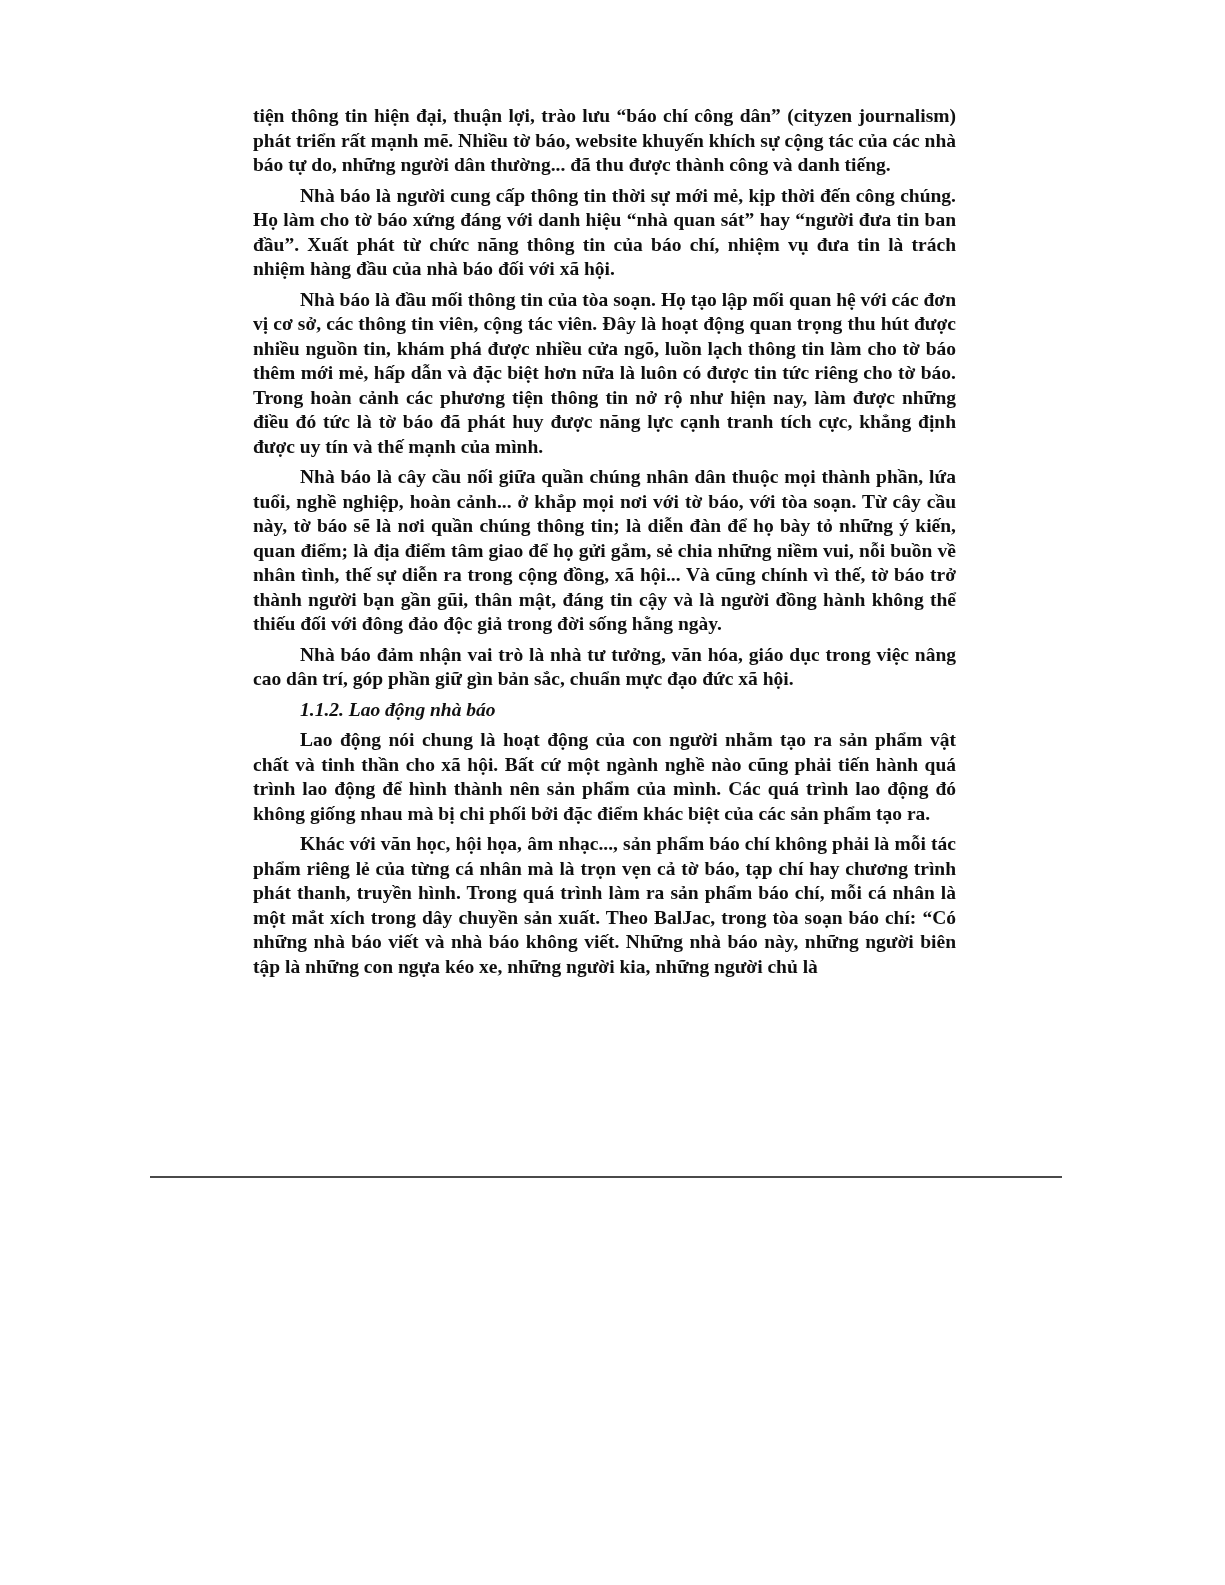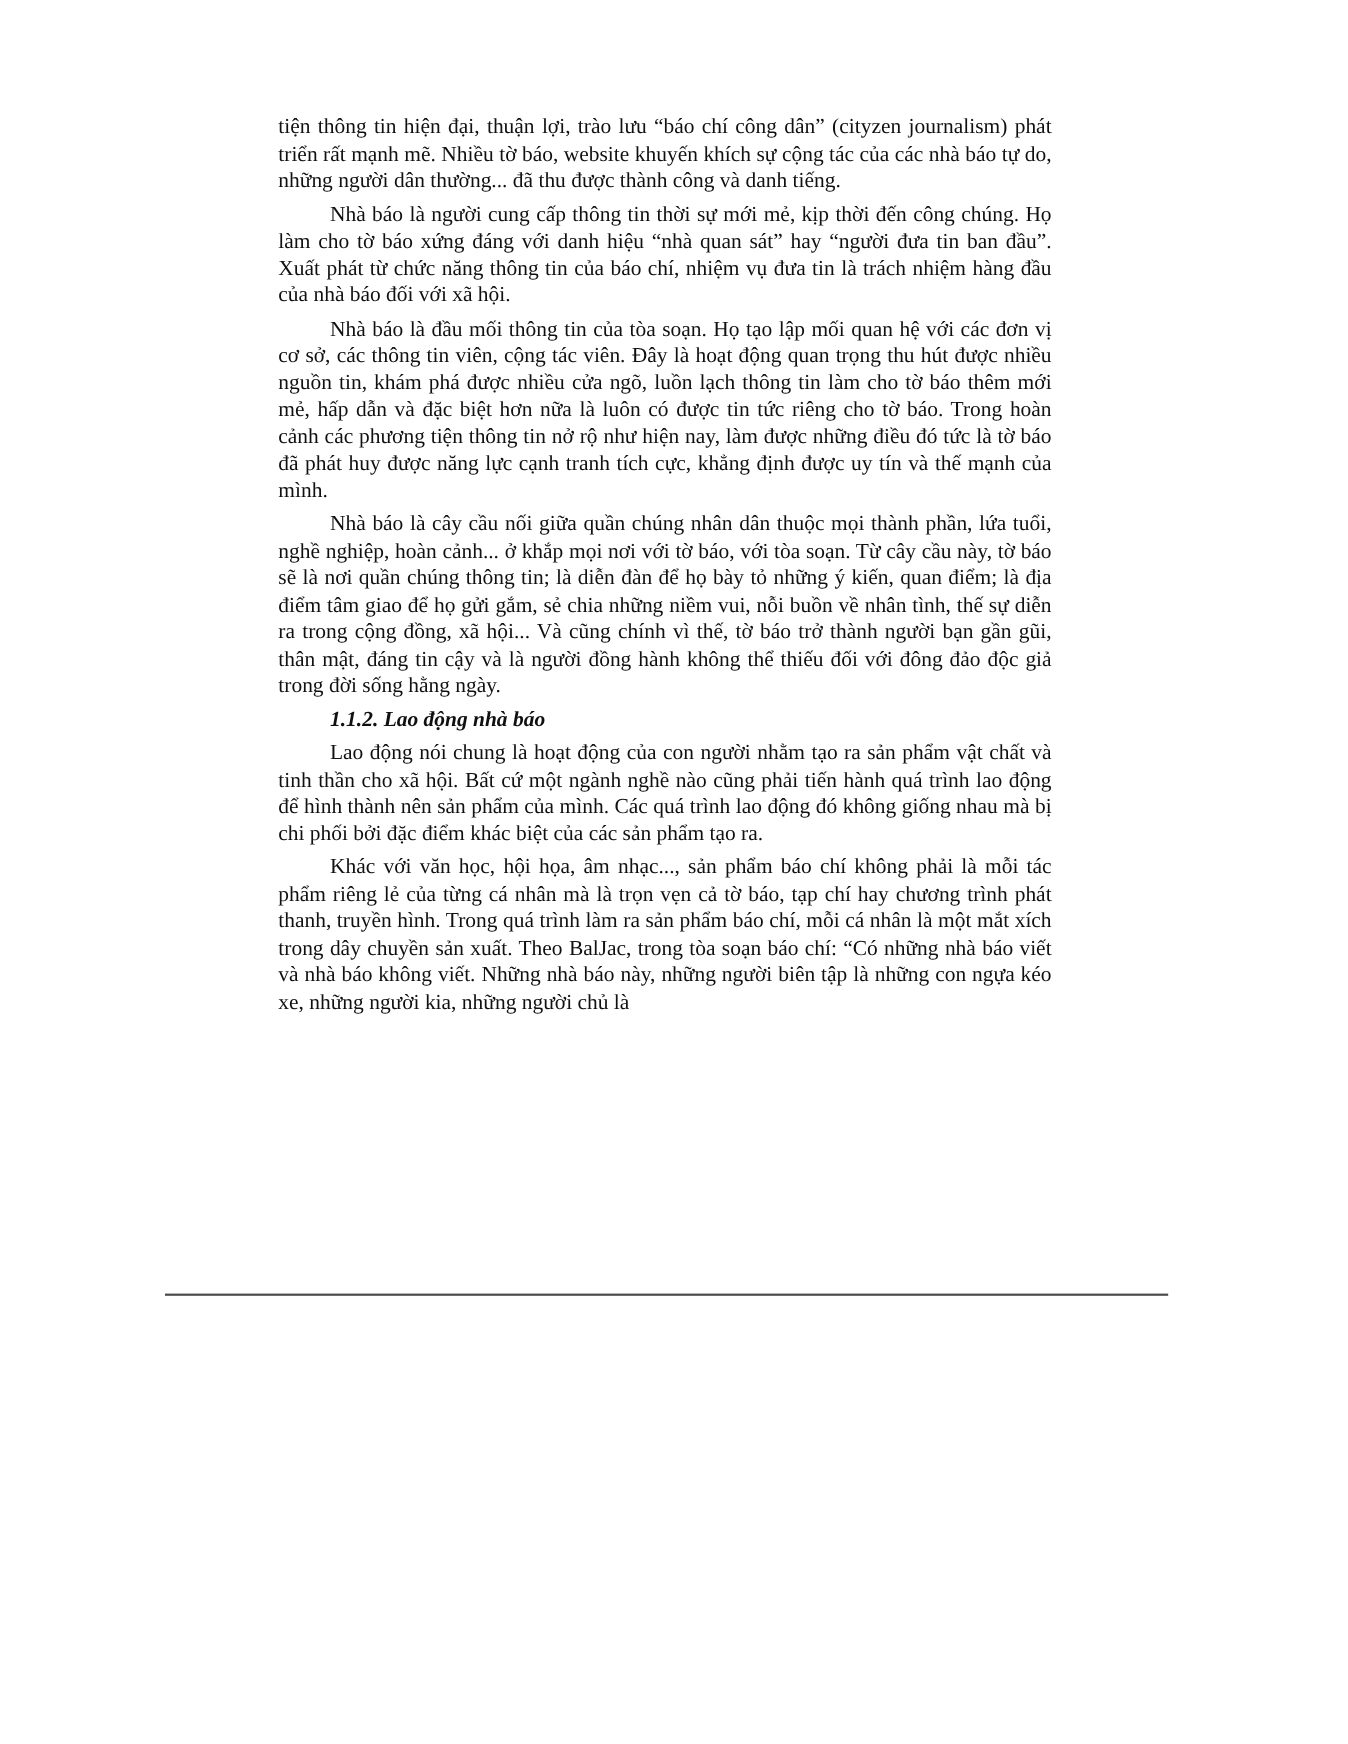--- a/index.html
+++ b/index.html
@@ -24,21 +24,21 @@
     font-size: 19.5px;
     line-height: 24.5px;
     text-align: justify;
   }
   .para {
     margin: 0 0 6px 0;
     padding: 0;
     text-indent: 47px;
     font-size: 19.5px;
     line-height: 24.5px;
-    font-weight: 400;
+    font-weight: 700;
     font-style: normal;
   }
   .para.no-indent {
     text-indent: 0;
   }
   .heading {
     font-weight: 700;
     font-style: italic;
   }
   .footer-rule {
@@ -52,18 +52,19 @@
 </style>
 </head>
 <body>
 
 <div class="page">
   <div class="text-block">
     <p class="para no-indent">tiện thông tin hiện đại, thuận lợi, trào lưu “báo chí công dân” (cityzen journalism) phát triển rất mạnh mẽ. Nhiều tờ báo, website khuyến khích sự cộng tác của các nhà báo tự do, những người dân thường... đã thu được thành công và danh tiếng.</p>
     <p class="para">Nhà báo là người cung cấp thông tin thời sự mới mẻ, kịp thời đến công chúng. Họ làm cho tờ báo xứng đáng với danh hiệu “nhà quan sát” hay “người đưa tin ban đầu”. Xuất phát từ chức năng thông tin của báo chí, nhiệm vụ đưa tin là trách nhiệm hàng đầu của nhà báo đối với xã hội.</p>
     <p class="para">Nhà báo là đầu mối thông tin của tòa soạn. Họ tạo lập mối quan hệ với các đơn vị cơ sở, các thông tin viên, cộng tác viên. Đây là hoạt động quan trọng thu hút được nhiều nguồn tin, khám phá được nhiều cửa ngõ, luồn lạch thông tin làm cho tờ báo thêm mới mẻ, hấp dẫn và đặc biệt hơn nữa là luôn có được tin tức riêng cho tờ báo. Trong hoàn cảnh các phương tiện thông tin nở rộ như hiện nay, làm được những điều đó tức là tờ báo đã phát huy được năng lực cạnh tranh tích cực, khẳng định được uy tín và thế mạnh của mình.</p>
     <p class="para">Nhà báo là cây cầu nối giữa quần chúng nhân dân thuộc mọi thành phần, lứa tuổi, nghề nghiệp, hoàn cảnh... ở khắp mọi nơi với tờ báo, với tòa soạn. Từ cây cầu này, tờ báo sẽ là nơi quần chúng thông tin; là diễn đàn để họ bày tỏ những ý kiến, quan điểm; là địa điểm tâm giao để họ gửi gắm, sẻ chia những niềm vui, nỗi buồn về nhân tình, thế sự diễn ra trong cộng đồng, xã hội... Và cũng chính vì thế, tờ báo trở thành người bạn gần gũi, thân mật, đáng tin cậy và là người đồng hành không thể thiếu đối với đông đảo độc giả trong đời sống hằng ngày.</p>
+    <p class="para">Nhà báo đảm nhận vai trò là nhà tư tưởng, văn hóa, giáo dục trong việc nâng cao dân trí, góp phần giữ gìn bản sắc, chuẩn mực đạo đức xã hội.</p>
     <h3 class="para heading">1.1.2. Lao động nhà báo</h3>
     <p class="para">Lao động nói chung là hoạt động của con người nhằm tạo ra sản phẩm vật chất và tinh thần cho xã hội. Bất cứ một ngành nghề nào cũng phải tiến hành quá trình lao động để hình thành nên sản phẩm của mình. Các quá trình lao động đó không giống nhau mà bị chi phối bởi đặc điểm khác biệt của các sản phẩm tạo ra.</p>
     <p class="para">Khác với văn học, hội họa, âm nhạc..., sản phẩm báo chí không phải là mỗi tác phẩm riêng lẻ của từng cá nhân mà là trọn vẹn cả tờ báo, tạp chí hay chương trình phát thanh, truyền hình. Trong quá trình làm ra sản phẩm báo chí, mỗi cá nhân là một mắt xích trong dây chuyền sản xuất. Theo BalJac, trong tòa soạn báo chí: “Có những nhà báo viết và nhà báo không viết. Những nhà báo này, những người biên tập là những con ngựa kéo xe, những người kia, những người chủ là</p>
   </div>
   <div class="footer-rule"></div>
 </div>
 
 </body></html>

